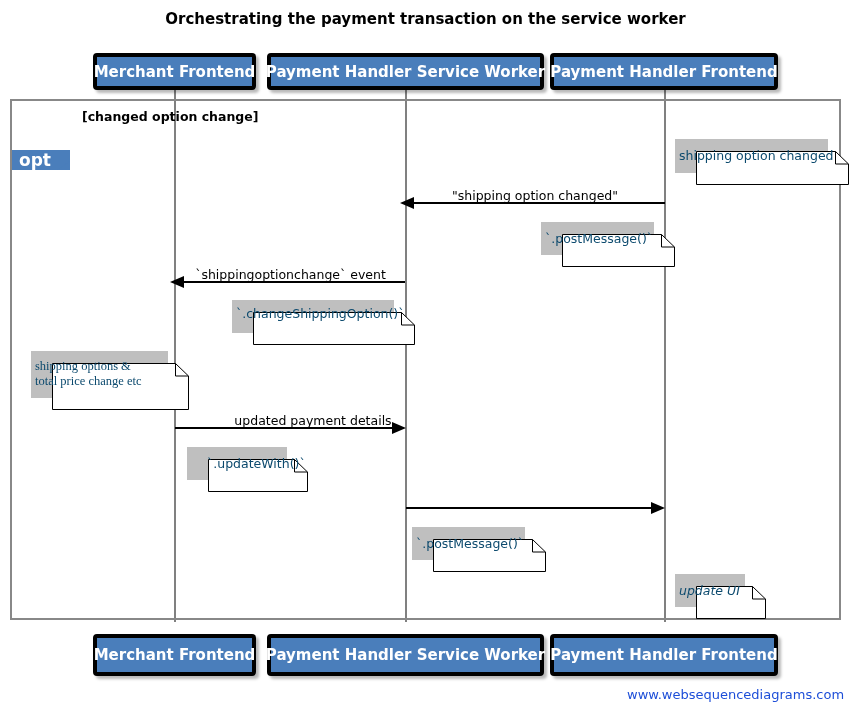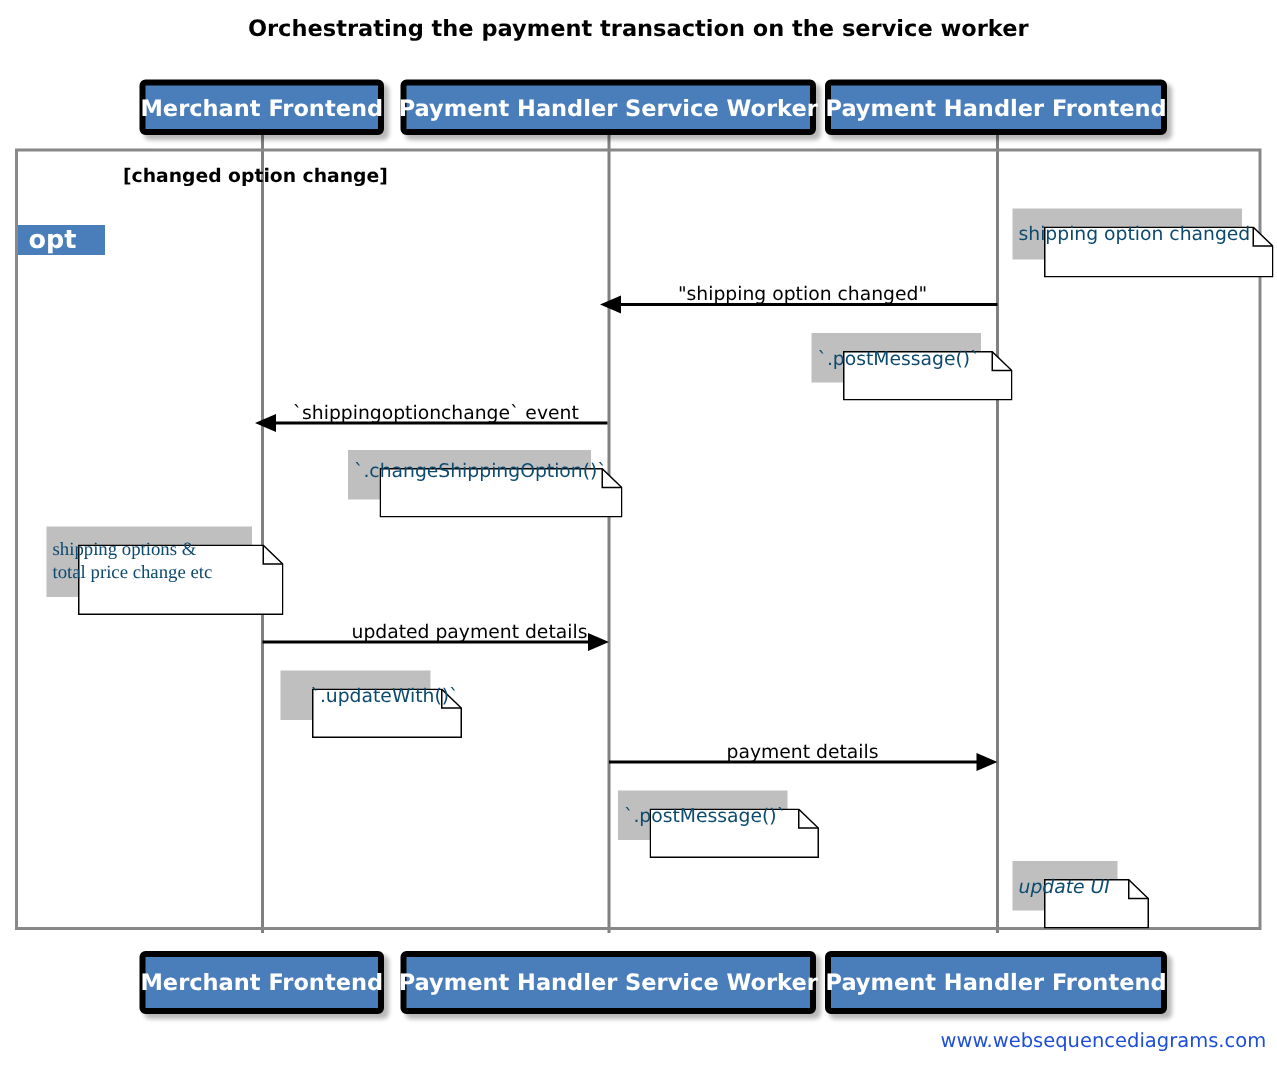--- a/index.html
+++ b/index.html
@@ -259,21 +259,20 @@
     <div class="note-shadow"></div>
     <div class="note-body">
       <svg width="100" height="33" viewBox="0 0 100 33" xmlns="http://www.w3.org/2000/svg">
         <path d="M0.5 0.5 H86.5 L99.5 13 V32.5 H0.5 Z" fill="#ffffff" stroke="#000000" stroke-width="1"></path>
         <path d="M86.5 0.5 V13 H99.5" fill="none" stroke="#000000" stroke-width="1"></path>
       </svg>
     </div>
     <span class="note-text" style="position:absolute; left:0; top:7px;margin-left:16px;">`.updateWith()`</span>
   </div>
 
-  <div class="msg-label" style="left:406px; top:493px; width:258px;">payment details</div>
   <div class="msg-line" style="left:406px; top:507px; width:252px;"></div>
   <div class="arrow-head arrow-right" style="left:651px; top:502px;"></div>
 
   <div class="note" style="left:409px; top:524px; width:113px; height:33px;">
     <div class="note-shadow"></div>
     <div class="note-body">
       <svg width="113" height="33" viewBox="0 0 113 33" xmlns="http://www.w3.org/2000/svg">
         <path d="M0.5 0.5 H99.5 L112.5 13 V32.5 H0.5 Z" fill="#ffffff" stroke="#000000" stroke-width="1"></path>
         <path d="M99.5 0.5 V13 H112.5" fill="none" stroke="#000000" stroke-width="1"></path>
       </svg>

